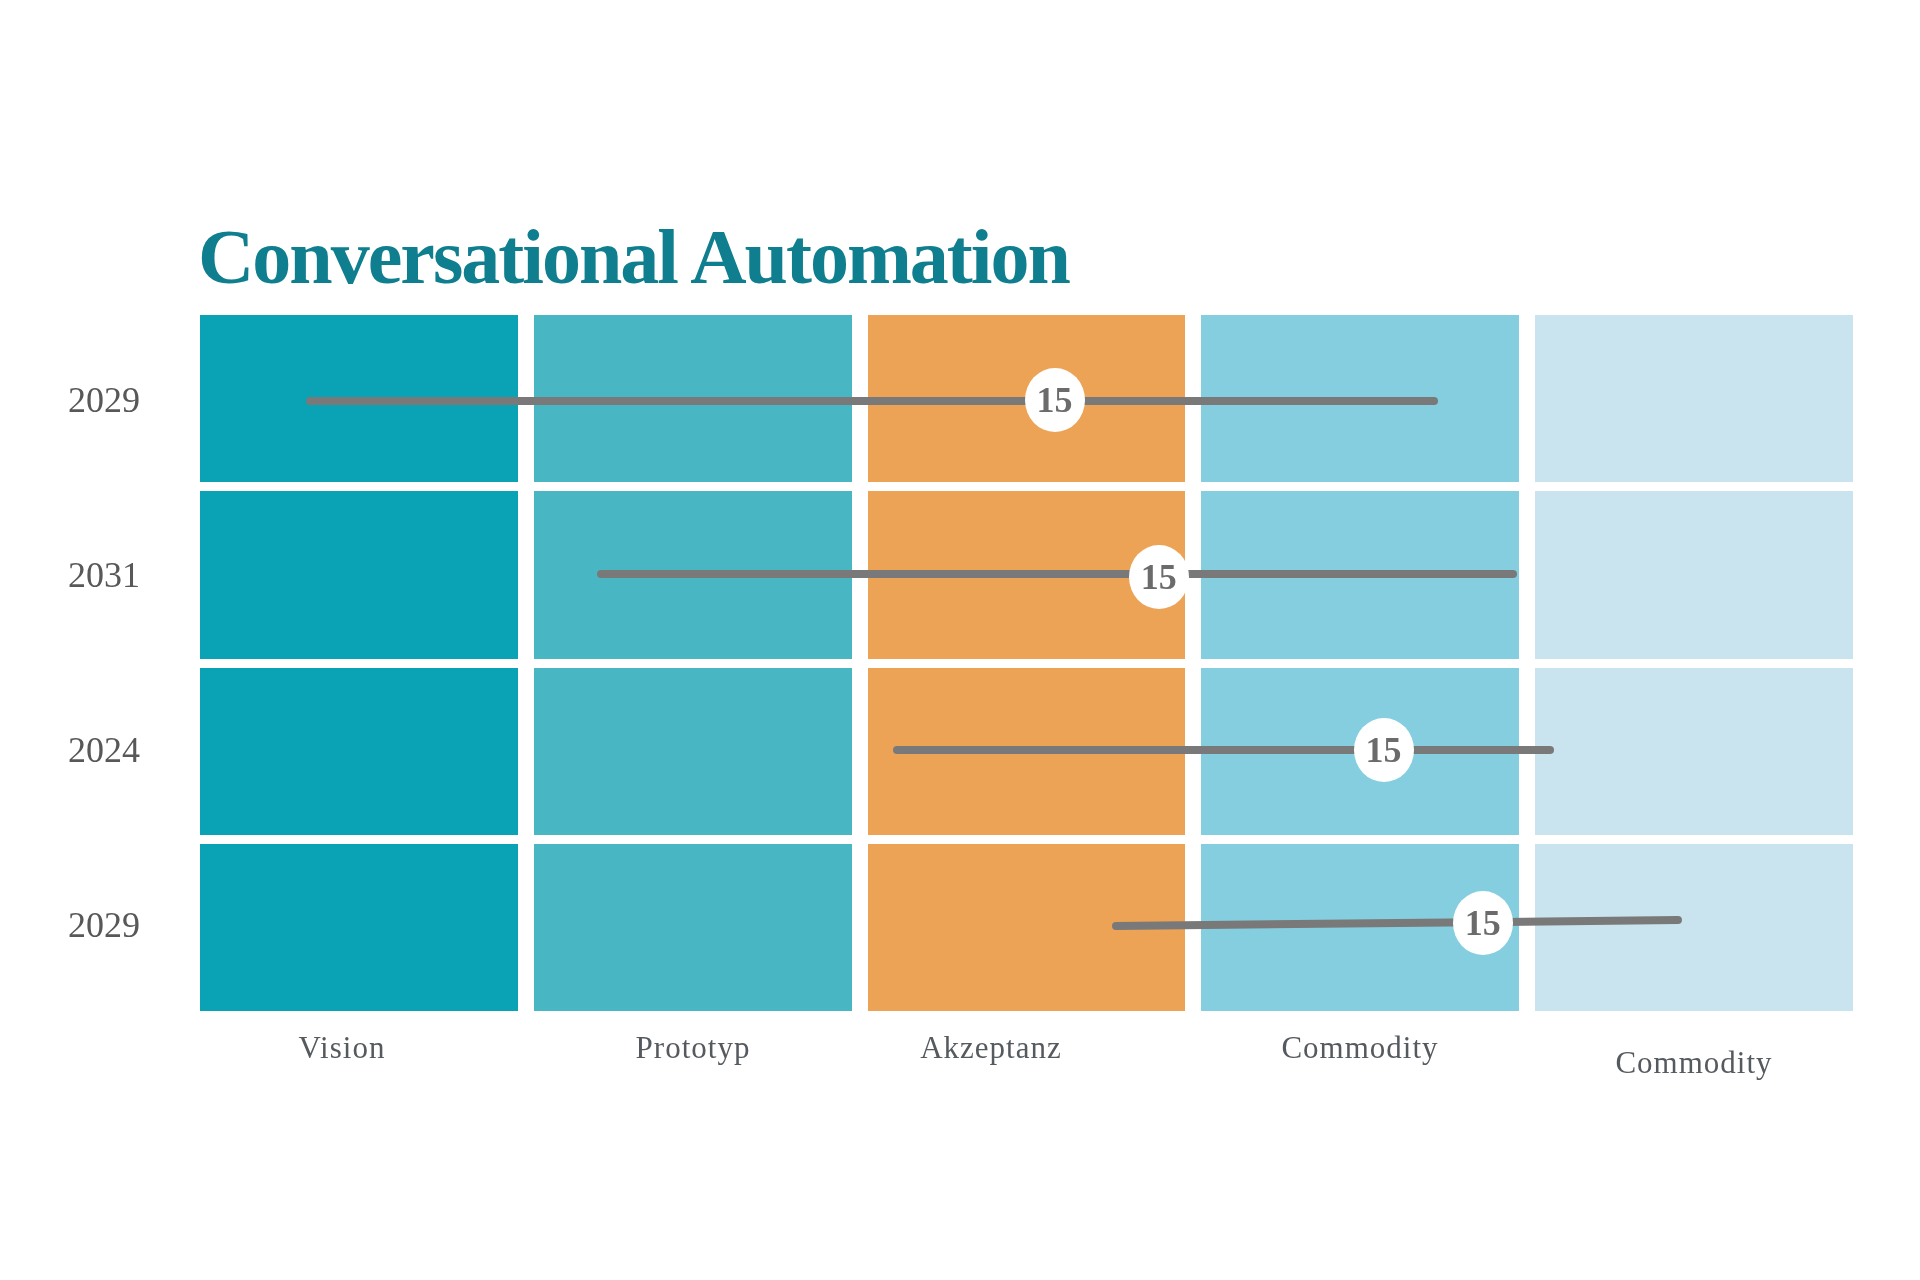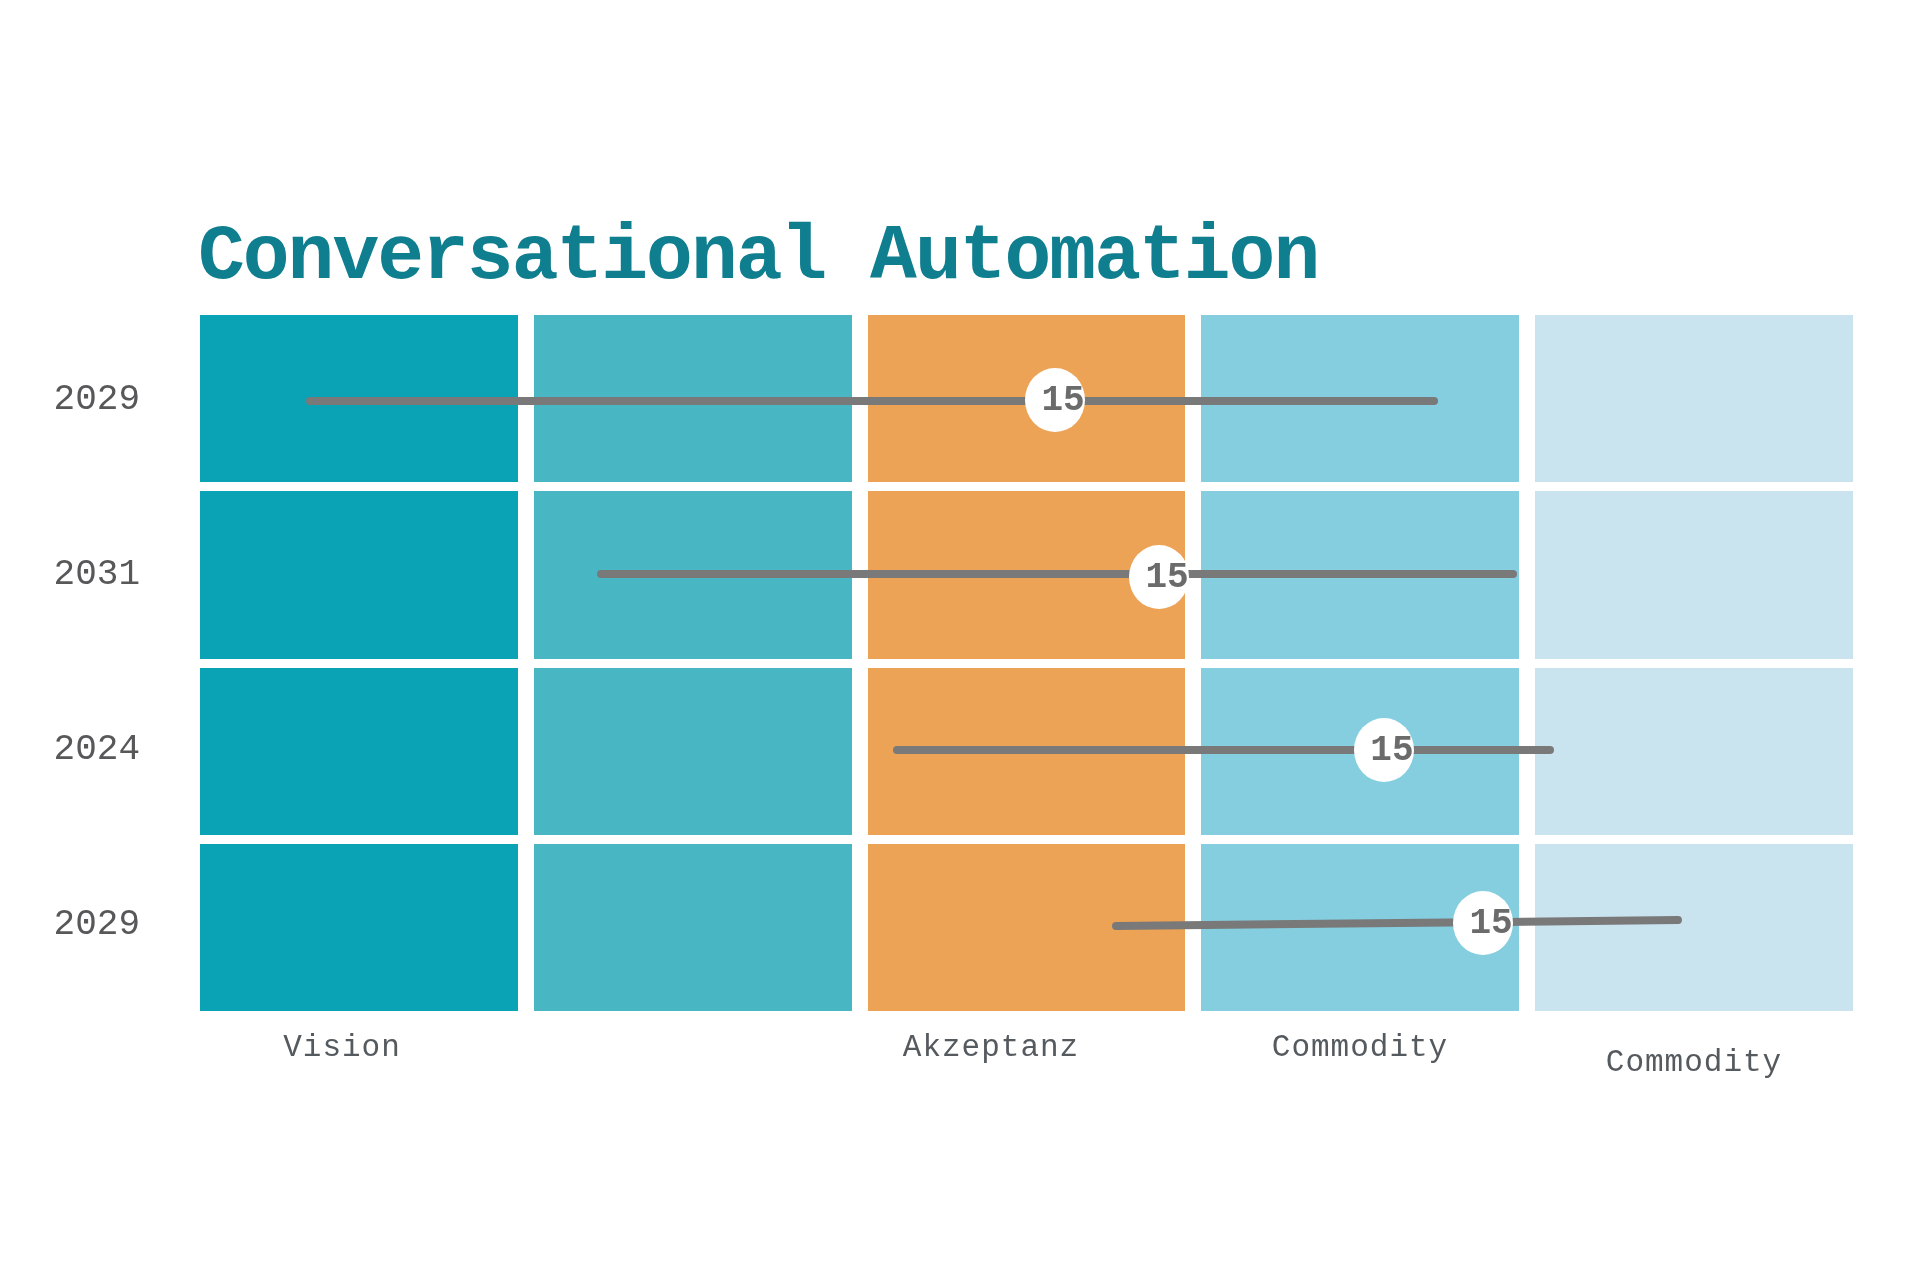--- a/index.html
+++ b/index.html
@@ -1,21 +1,21 @@
 <!DOCTYPE html>
 <html><head>
 <meta charset="utf-8">
 <style>
   html, body { margin: 0; padding: 0; background: #ffffff; }
   .canvas {
     position: relative;
     width: 1920px;
     height: 1280px;
     background: #ffffff;
-    font-family: Liberation Mono, monospace;
+    font-family: Liberation Serif, serif;
     overflow: hidden;
   }
   .title {
     position: absolute;
     left: 198px;
     top: 218px;
     margin: 0;
     font-size: 78px;
     font-weight: bold;
     letter-spacing: -2px;
@@ -76,21 +76,21 @@
   .line.r3 { top: 919px; transform: rotate(-0.6deg); }
   .badge {
     position: absolute;
     width: 60px;
     height: 64px;
     border-radius: 50%;
     background: var(--badge-bg, #ffffff);
     color: var(--badge-text, #6b6b6b);
     display: flex;
     align-items: center;
-    justify-content: flex-end;
+    justify-content: center;
     font-size: 36px;
     font-weight: bold;
     z-index: 2;
   }
   .badge.r0 { top: 368px; }
   .badge.r1 { top: 545px; }
   .badge.r2 { top: 718px; }
   .badge.r3 { top: 891px; }
 </style>
 </head>
@@ -126,20 +126,21 @@
     <div class="cell" style="background: rgb(133, 206, 223);"></div>
     <div class="cell" style="background: rgb(201, 228, 239);"></div>
   </div>
 
   <div class="row-label y0">2029</div>
   <div class="row-label y1">2031</div>
   <div class="row-label y2">2024</div>
   <div class="row-label y3">2029</div>
 
   <div class="col-label c0">Vision</div>
+  <div class="col-label c1">Prototyp</div>
   <div class="col-label c2">Akzeptanz</div>
   <div class="col-label c3">Commodity</div>
   <div class="col-label c4">Commodity</div>
 
   <div class="line r0" style="left: 305.792px; width: 1132.31px;"></div>
   <div class="line r1" style="left: 596.72px; width: 920.721px;"></div>
   <div class="line r2" style="left: 892.607px; width: 661.2px;"></div>
   <div class="line r3" style="left: 1112.46px; width: 570.285px;"></div>
 
   <div class="badge r0" style="left: 1024.6px;">

